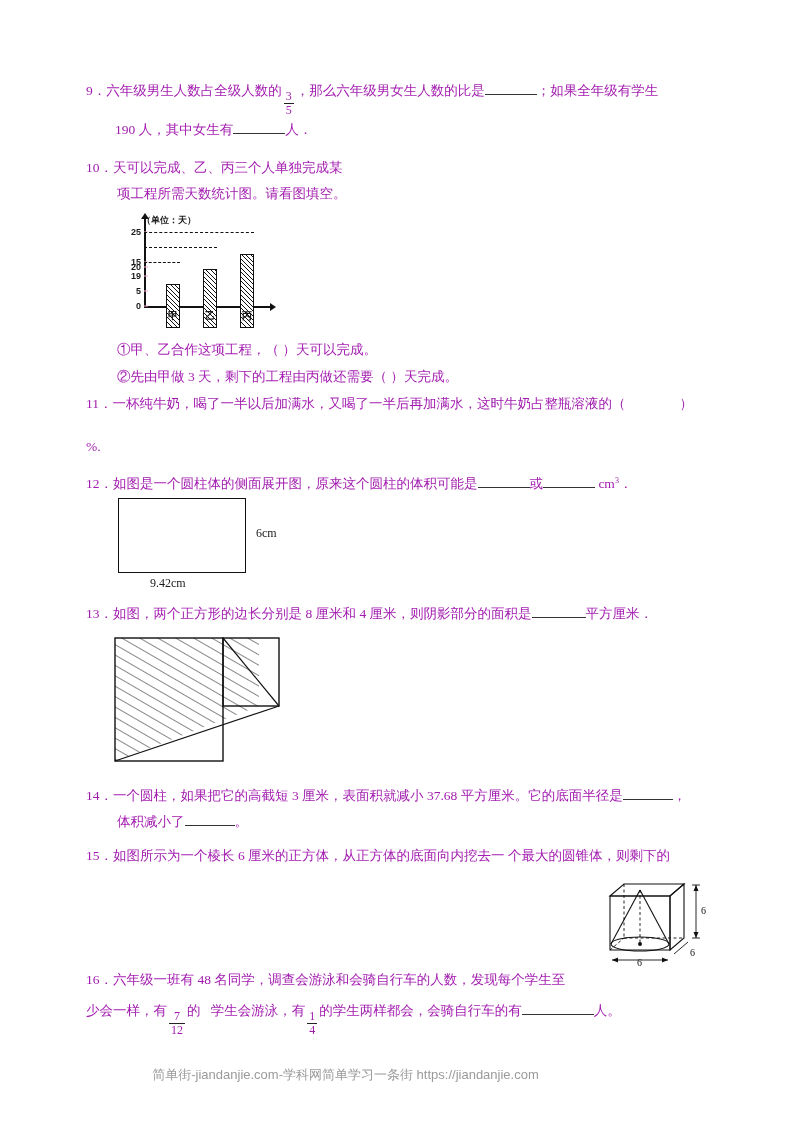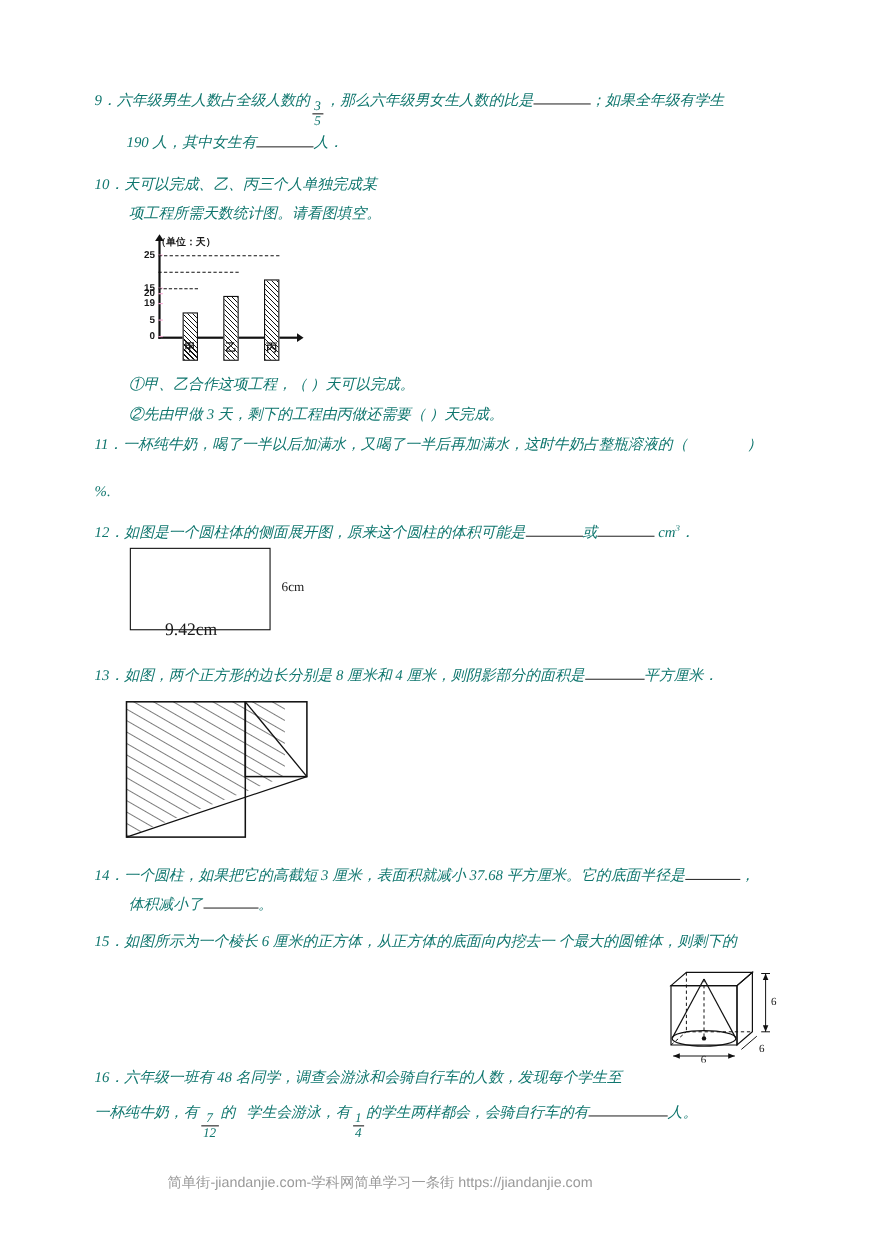--- a/index.html
+++ b/index.html
@@ -16,22 +16,21 @@
   .page {
     position: relative;
     width: 793px;
     height: 1122px;
     padding: 0;
   }
   .q {
     position: absolute;
     font-size: 13.5px;
     line-height: 1.9;
-    color: #0f766e;
-    font-style: italic;
+    color: #a21caf;
   }
   .qnum {
     display: inline-block;
     text-align: right;
     font-family: "Liberation Serif", serif;
   }
   .blank {
     display: inline-block;
     border-bottom: 1px solid #333;
     vertical-align: baseline;
@@ -160,22 +159,22 @@
   }
   .rect-h {
     position: absolute;
     left: 138px;
     top: 28px;
     font-size: 12px;
   }
   .rect-w {
     position: absolute;
     left: 32px;
-    top: 66px;
-    font-size: 16px;
+    top: 78px;
+    font-size: 12px;
   }
 
   
   .sq-fig {
     position: absolute;
     left: 112px;
     top: 633px;
     width: 175px;
     height: 135px;
   }
@@ -371,21 +370,21 @@
       <text x="97" y="36" font-size="10" fill="#111" font-family="Liberation Serif, serif">6</text>
       <text x="86" y="78" font-size="10" fill="#111" font-family="Liberation Serif, serif">6</text>
       <text x="33" y="88" font-size="10" fill="#111" font-family="Liberation Serif, serif">6</text>
     </svg>
   </div>
 
   <div class="q" style="left:86px; top:967px; width:650px;">
     <span class="qnum">16．</span><span>六年级一班有 48 名同学，调查会游泳和会骑自行车的人数，发现每个学生至</span>
   </div>
   <div class="q" style="left:86px; top:998px; width:660px;">
-    <span>一杯纯牛奶，有</span><span class="frac">
+    <span>少会一样，有</span><span class="frac">
         <span class="num">7</span>
         <span class="den">12</span>
       </span><span>的</span>&nbsp;&nbsp;&nbsp;<span>学生会游泳，有</span><span class="frac">
         <span class="num">1</span>
         <span class="den">4</span>
       </span><span>的学生两样都会，会骑自行车的有</span><span class="blank" style="width:72px;"></span><span>人。</span>
   </div>
 
   <div class="footer">简单街-jiandanjie.com-学科网简单学习一条街 https://jiandanjie.com</div>
 

